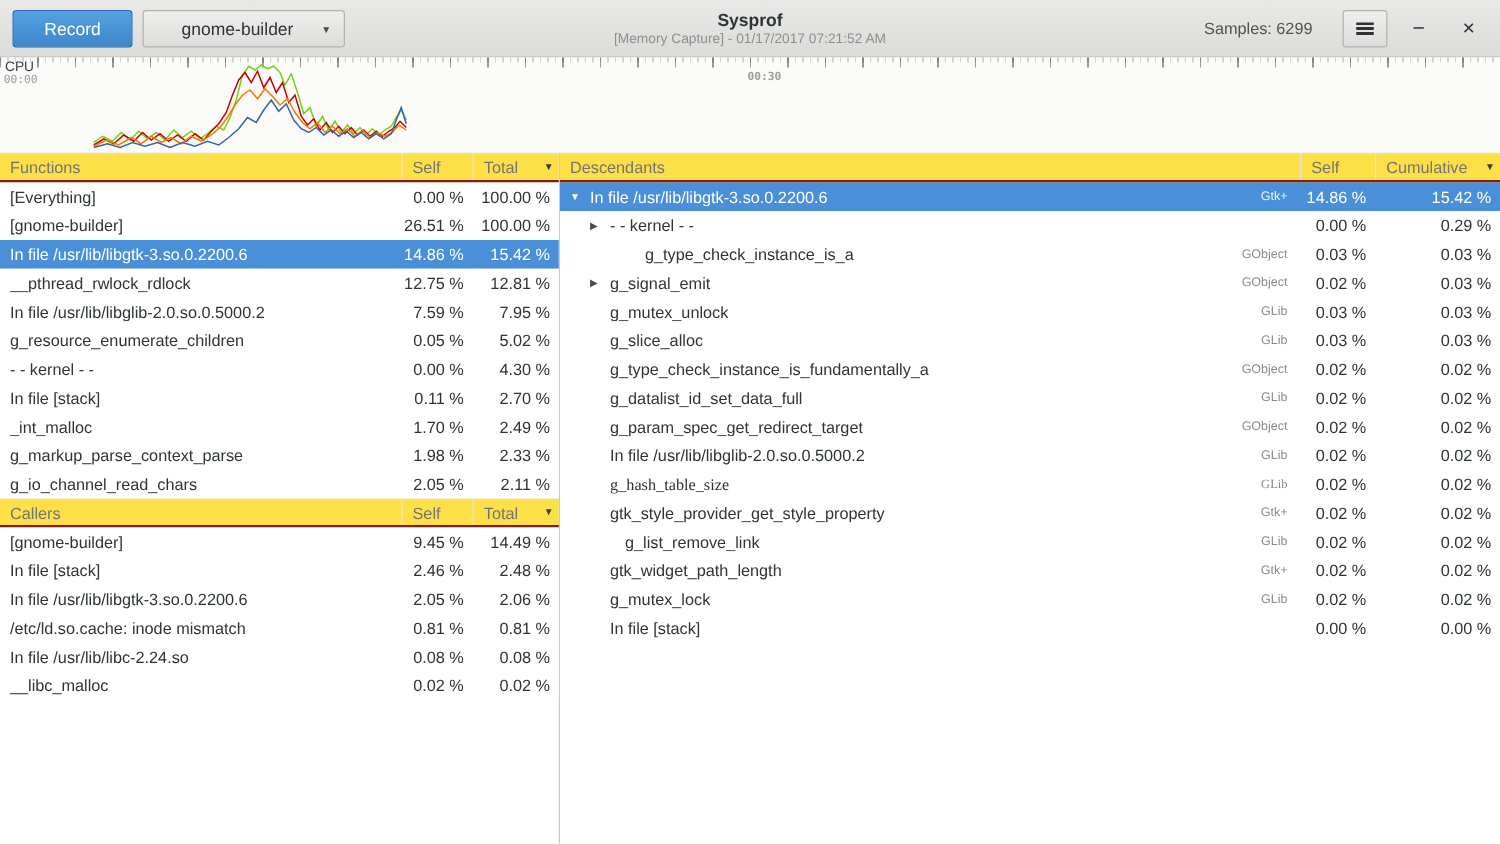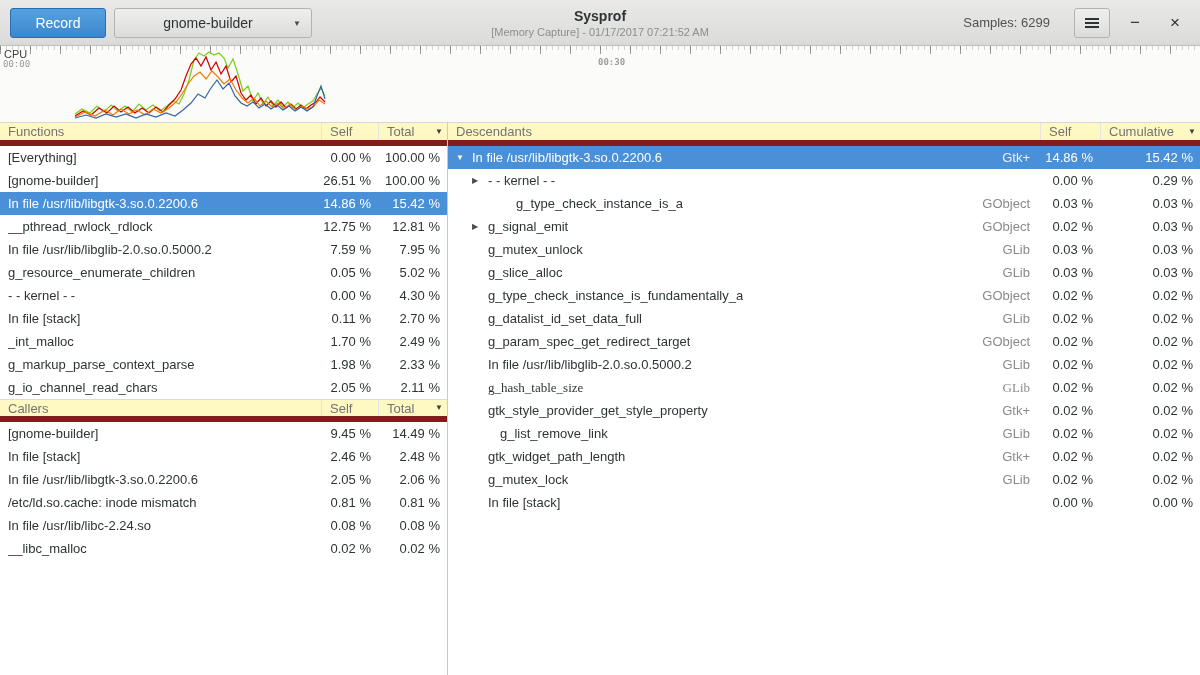--- a/index.html
+++ b/index.html
@@ -9,21 +9,21 @@
   .window { width:1200px; height:675px; display:flex; flex-direction:column; }
 
   
   .headerbar { height:46px; flex:0 0 46px; background:linear-gradient(to bottom,#e9e9e8,#dbdbda);
     border-bottom:1px solid #bdbdbc; display:flex; align-items:center; padding:0 10px; position:relative; }
   .btn { height:30px; border-radius:3px; border:1px solid #b3b3b1;
     background:linear-gradient(to bottom,#efefee,#dcdcda); color:#2e3436;
     display:flex; align-items:center; justify-content:center; font-size:14px; cursor:default; }
   .record-btn { width:96px; background:linear-gradient(to bottom,#55a1e0,#3d87cc);
     border:1px solid var(--accent-border,#2a6cb2); color:#fff; }
-  .process-btn { width:198px; margin-left:8px; position:relative; padding:0 22px 0 12px; }
+  .process-btn { width:162px; margin-left:8px; position:relative; padding:0 22px 0 12px; }
   .process-btn .arrow { position:absolute; right:10px; top:11px; font-size:8px; color:#4a4a4a; line-height:1; }
   .titlebox { position:absolute; left:50%; top:50%; transform:translate(-50%,-50%); text-align:center; line-height:1.3; }
   .title { font-weight:bold; font-size:14px; color:#2e3436; }
   .subtitle { font-size:11px; color:#8e8e8d; }
   .header-right { margin-left:auto; display:flex; align-items:center; }
   .samples { font-size:13px; color:#50534f; margin-right:24px; }
   .menu-btn { width:36px; }
   .hamburger { width:14px; height:10px;
     background:linear-gradient(to bottom,#2e3436 0,#2e3436 2px,transparent 2px,transparent 4px,
       #2e3436 4px,#2e3436 6px,transparent 6px,transparent 8px,#2e3436 8px,#2e3436 10px); }
@@ -41,22 +41,22 @@
   .tlabel { position:absolute; font-family:"DejaVu Sans Mono",monospace; font-size:9px; color:#9c9c9b; }
   .t0 { top:13px; left:3px; }
   .t30 { top:11px; left:598px;font-weight:bold; }
   svg.cpu { position:absolute; left:0; top:0; width:100%; height:100%; }
 
   
   .content { flex:1; display:flex; min-height:0; border-top:1px solid #d5d5d4; background:#fff; }
   .left-pane { width:448px; flex:0 0 448px; border-right:1px solid #c9c9c8; display:flex; flex-direction:column; }
   .right-pane { flex:1; display:flex; flex-direction:column; min-width:0; }
 
-  .thead { display:flex; height:23px; flex:0 0 23px; align-items:stretch; background:#fef9c3;
-    border-bottom:6px solid #7f1d1d; color:#737373; }
+  .thead { display:flex; height:23px; flex:0 0 23px; align-items:stretch; background:#fde047;
+    border-bottom:2px solid #7f1d1d; color:#737373; }
   .thead .hcell { display:flex; align-items:center; padding-left:8px; }
   .thead .hcell + .hcell { border-left:1px solid #e4e4e3; }
   .callers-head { border-top:1px solid #dadada; }
 
   .c-name { flex:1; min-width:0; }
   .c-self { width:57px; flex:0 0 57px; }
   .c-total { width:69px; flex:0 0 69px; }
   .c-self-r { width:60px; flex:0 0 60px; }
   .c-cum { width:100px; flex:0 0 100px; }
   .sort-icon { margin-left:auto; margin-right:4px; font-size:8px; color:#3c3c3c; line-height:1; }
@@ -67,21 +67,21 @@
   .row .num { text-align:right; padding-right:7px; white-space:nowrap; }
   .num-self { width:57px; flex:0 0 57px; }
   .num-total { width:69px; flex:0 0 69px; }
   .num-self-r { width:60px; flex:0 0 60px; }
   .num-cum { width:100px; flex:0 0 100px; }
   .row.selected { background:var(--selection,#4a90d9); color:#fff; }
 
   .expander { width:16px; flex:0 0 16px; font-size:8px; color:#4d4d4d; line-height:1; }
   .row.selected .expander { color:#fff; }
   .fn { white-space:nowrap; overflow:hidden; text-overflow:ellipsis;text-align:right; }
-  .lib { margin-left:auto; padding-right:10px; padding-left:10px; font-size:13px; color:#8a8a8a;text-align:right; }
+  .lib { margin-left:auto; padding-right:10px; padding-left:10px; font-size:10px; color:#8a8a8a;text-align:right; }
   .row.selected .lib { color:#e9f2fb; }
 </style>
 </head>
 <body>
 
 <div class="window">
 
   <div class="headerbar">
     <button class="btn record-btn">Record</button>
     <button class="btn process-btn">

